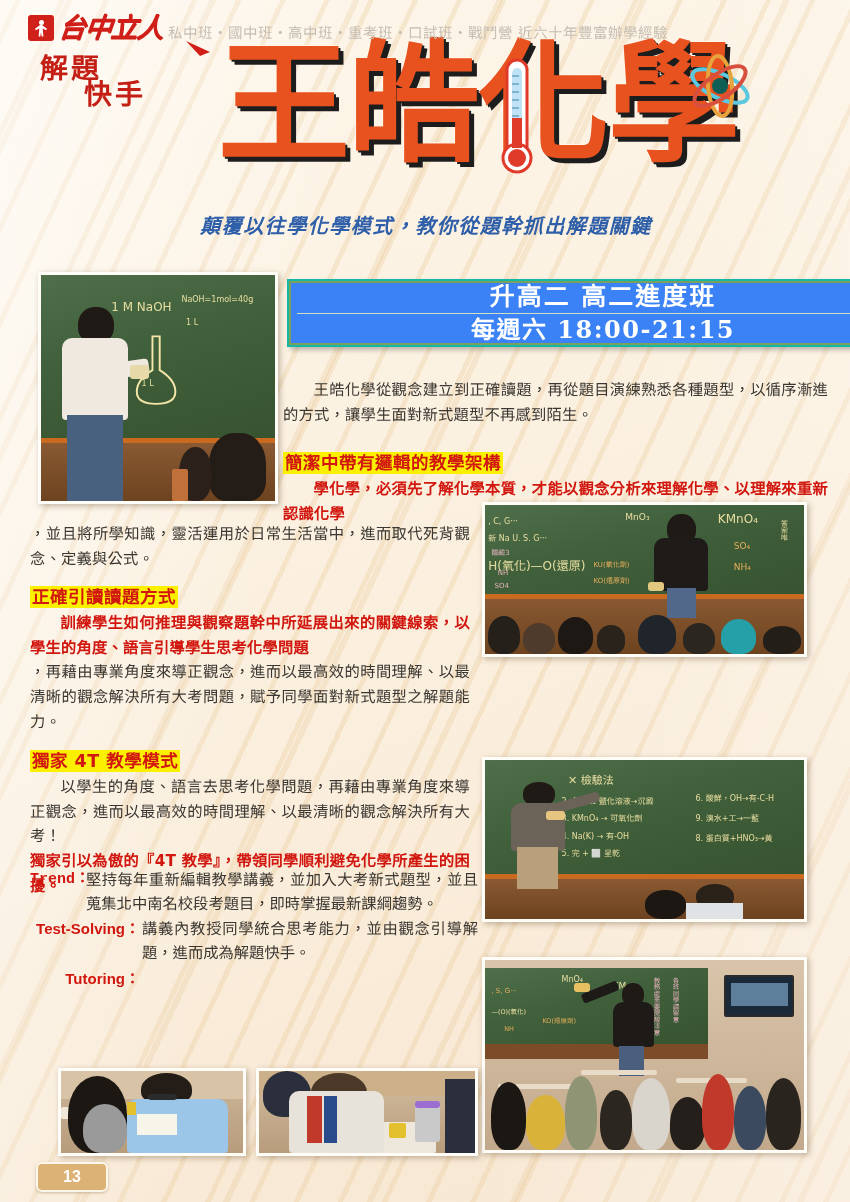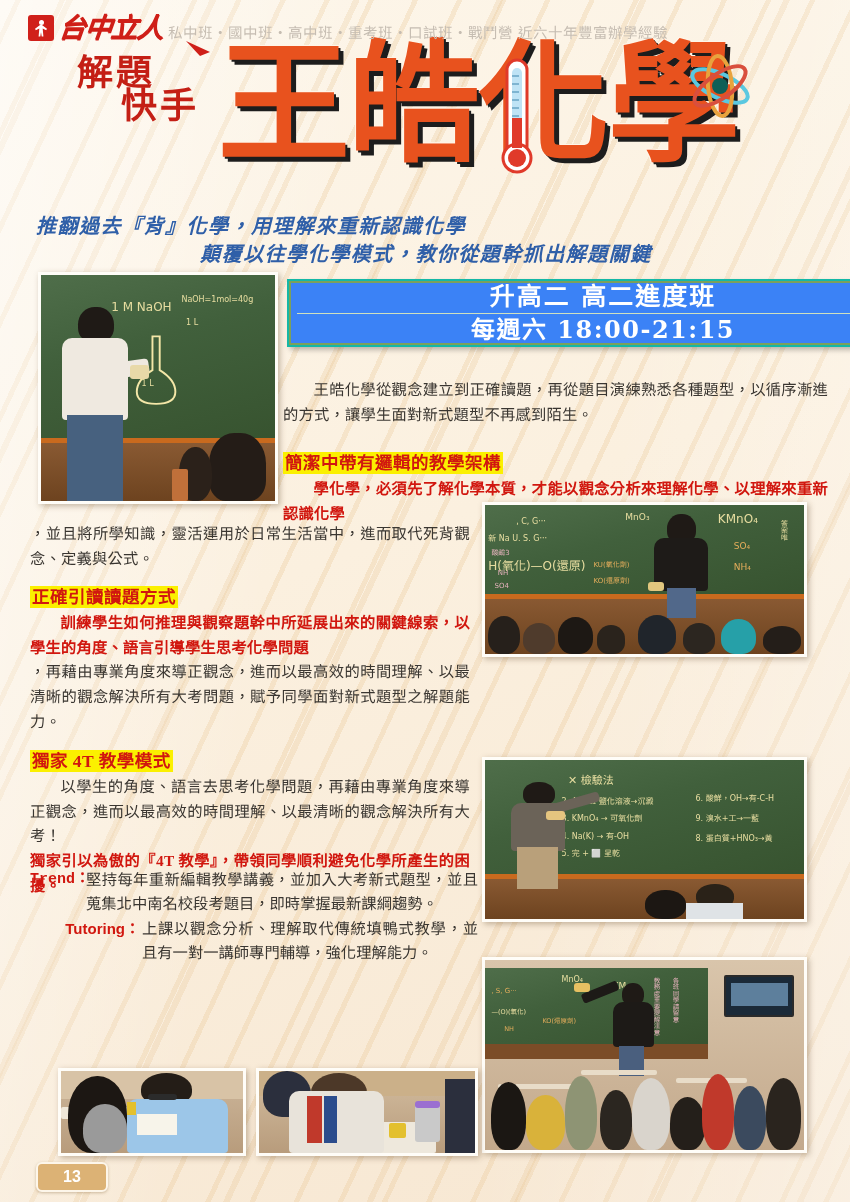--- a/index.html
+++ b/index.html
@@ -68,21 +68,21 @@
   
   .swoosh{
     position:absolute;left:186px;top:40px;width:24px;height:16px;z-index:7;
   }
 
   
   .hero{position:absolute;left:0;top:42px;width:850px;height:160px;z-index:5;}
   .hero-left{
     position:absolute;left:40px;top:14px;
     font-family:"DejaVu Serif", serif;font-weight:700;color:#c41f15;
-    font-size:36px;line-height:0.92;letter-spacing:3px;margin-left:37px;
+    font-size:28px;line-height:0.92;letter-spacing:3px;
   }
   .hero-left .l2{margin-left:44px;display:block;}
   .hero-main{
     position:absolute;left:218px;top:-4px;
     font-family:"DejaVu Serif", serif;font-weight:700;
     font-size:132px;line-height:1;letter-spacing:-2px;color:#e8521e;
     text-shadow:
       5px 5px 0 #1d1d1d,
       2px 2px 0 #1d1d1d,
       -1px -1px 0 #fff5e8,
@@ -153,21 +153,21 @@
     display:inline-block;background:#fbf000;color:#d1170f;
     font-weight:700;font-size:17.5px;letter-spacing:.5px;padding:0 2px;line-height:1.28;
   }
   .red{color:#d1170f;font-weight:700;}
   .indent{text-indent:2em;display:block;}
 
   #para-intro{left:283px;top:378px;width:545px;}
   #sec-structure{left:283px;top:452px;width:545px;}
   #sec-structure-cont{left:30px;top:522px;width:440px;}
   #sec-reading{left:30px;top:586px;width:440px;}
-  #sec-4t{left:30px;top:750px;width:440px;font-family:Liberation Serif, serif;}
+  #sec-4t{left:30px;top:750px;width:440px;}
 
   
   .tlist{position:absolute;left:30px;top:868px;width:448px;z-index:6;
     font-family:"DejaVu Sans", sans-serif;color:#3a3631;font-size:15.3px;line-height:1.58;}
   .trow{display:flex;align-items:flex-start;margin-bottom:1px;}
   .tkey{
     color:#d1170f;font-weight:700;white-space:nowrap;flex:none;
     font-family:"Liberation Sans", sans-serif;font-size:15px;padding-right:2px;
   }
   .tval{flex:1;text-align:justify;}
@@ -230,21 +230,20 @@
 <svg class="atom" viewBox="0 0 72 72">
   <g fill="none" stroke-width="4">
     <ellipse cx="36" cy="36" rx="30" ry="12" stroke="#5ac8e0" transform="rotate(25 36 36)"></ellipse>
     <ellipse cx="36" cy="36" rx="30" ry="12" stroke="#e8a33d" transform="rotate(85 36 36)"></ellipse>
     <ellipse cx="36" cy="36" rx="30" ry="12" stroke="#d94f3d" transform="rotate(145 36 36)"></ellipse>
   </g>
   <circle cx="36" cy="36" r="8" fill="#0f5f57"></circle>
 </svg>
 
 <div class="sub">
-  <span>推翻過去『背』化學，用理解來重新認識化學</span>
   <span class="s2">顛覆以往學化學模式，教你從題幹抓出解題關鍵</span>
 </div>
 
 <div class="banner">
   <div class="b1">升高二  高二進度班</div>
   <div class="b2">每週六 18:00-21:15</div>
 </div>
 
 <div class="photo" id="photo-teacher-board">
   <div class="board" style="bottom:26%;"></div>
@@ -268,21 +267,21 @@
 </div>
 
 <div class="photo" id="photo-class-kmno4">
   <div class="board" style="bottom:38%;"></div>
   <div class="wood" style="top:62%;bottom:0;"></div>
   <div class="tray" style="top:60%;"></div>
   <div class="chalk" style="left:44%;top:5%;font-size:9px;">MnO₃</div>
   <div class="chalk" style="left:73%;top:5%;font-size:12px;">KMnO₄</div>
   <div class="chalk org" style="left:78%;top:24%;font-size:9px;">SO₄</div>
   <div class="chalk org" style="left:78%;top:38%;font-size:9px;">NH₄</div>
-  <div class="chalk" style="left:1%;top:8%;font-size:8px;margin-left:28px;">, C, G···</div>
+  <div class="chalk" style="left:1%;top:8%;font-size:8px;">, C, G···</div>
   <div class="chalk" style="left:1%;top:18%;font-size:8px;">新 Na U. S. G···</div>
   <div class="chalk pink" style="left:2%;top:28%;font-size:7px;">酸鹼3</div>
   <div class="chalk" style="left:1%;top:34%;font-size:12px;">H(氧化)—O(還原)</div>
   <div class="chalk org" style="left:34%;top:36%;font-size:7px;">KU(氧化劑)</div>
   <div class="chalk pink" style="left:4%;top:43%;font-size:7px;">NH</div>
   <div class="chalk org" style="left:34%;top:47%;font-size:7px;">KO(還原劑)</div>
   <div class="chalk pink" style="left:3%;top:52%;font-size:7px;">SO4</div>
   <div class="chalk" style="left:92%;top:10%;font-size:7px;writing-mode:vertical-rl;">答案唯</div>
   <div class="head" style="left:57%;top:6%;width:9%;height:20%;"></div>
   <div class="torso" style="left:53%;top:22%;width:17%;height:36%;background:#1e1b18;"></div>
@@ -405,19 +404,22 @@
 <div class="body-text" id="sec-4t">
   <span class="hl">獨家 4T 教學模式</span><br>
   <span class="indent">以學生的角度、語言去思考化學問題，再藉由專業角度來導正觀念，進而以最高效的時間理解、以最清晰的觀念解決所有大考！</span><span class="red">獨家引以為傲的『4T 教學』，帶領同學順利避免化學所產生的困擾。</span>
 </div>
 
 <div class="tlist">
   <div class="trow k2">
     <span class="tkey">Trend：</span>
     <span class="tval">堅持每年重新編輯教學講義，並加入大考新式題型，並且蒐集北中南名校段考題目，即時掌握最新課綱趨勢。</span>
   </div>
+  <div class="trow k3">
+    <span class="tkey">Test-Solving：</span>
+    <span class="tval">講義內教授同學統合思考能力，並由觀念引導解題，進而成為解題快手。</span>
+  </div>
   <div class="trow k4">
     <span class="tkey">Tutoring：</span>
-    <span class="tval">上課以觀念分析、理解取代傳統填鴨式教學，並且有一對一講師專門輔導，強化理解能力。</span>
   </div>
 </div>
 
 <div class="page-badge">13</div>
 
 </body></html>

